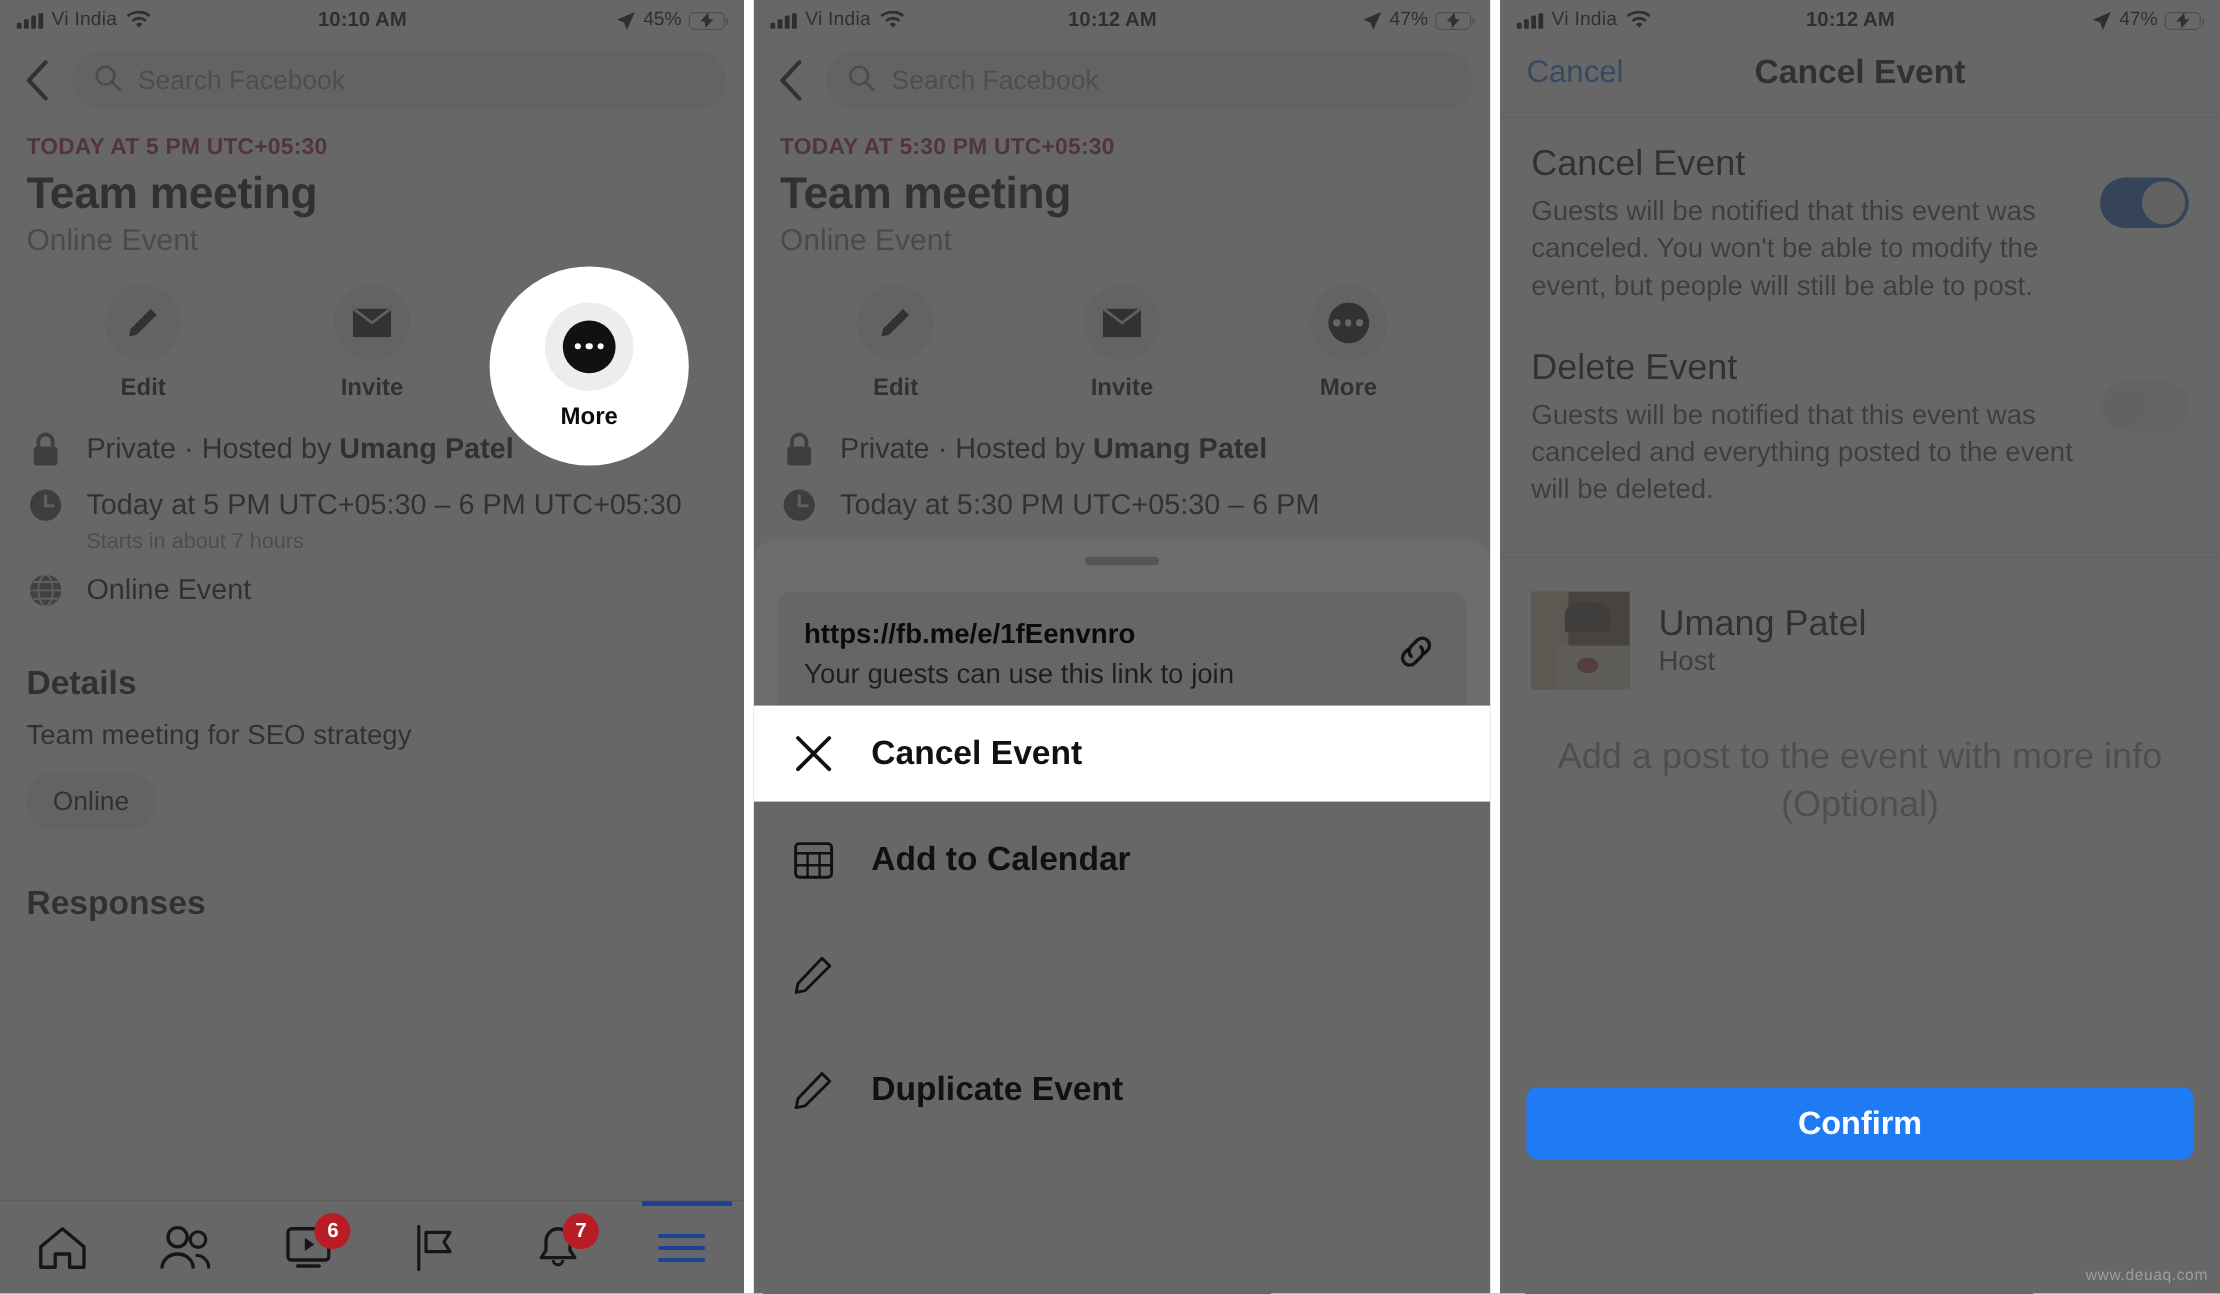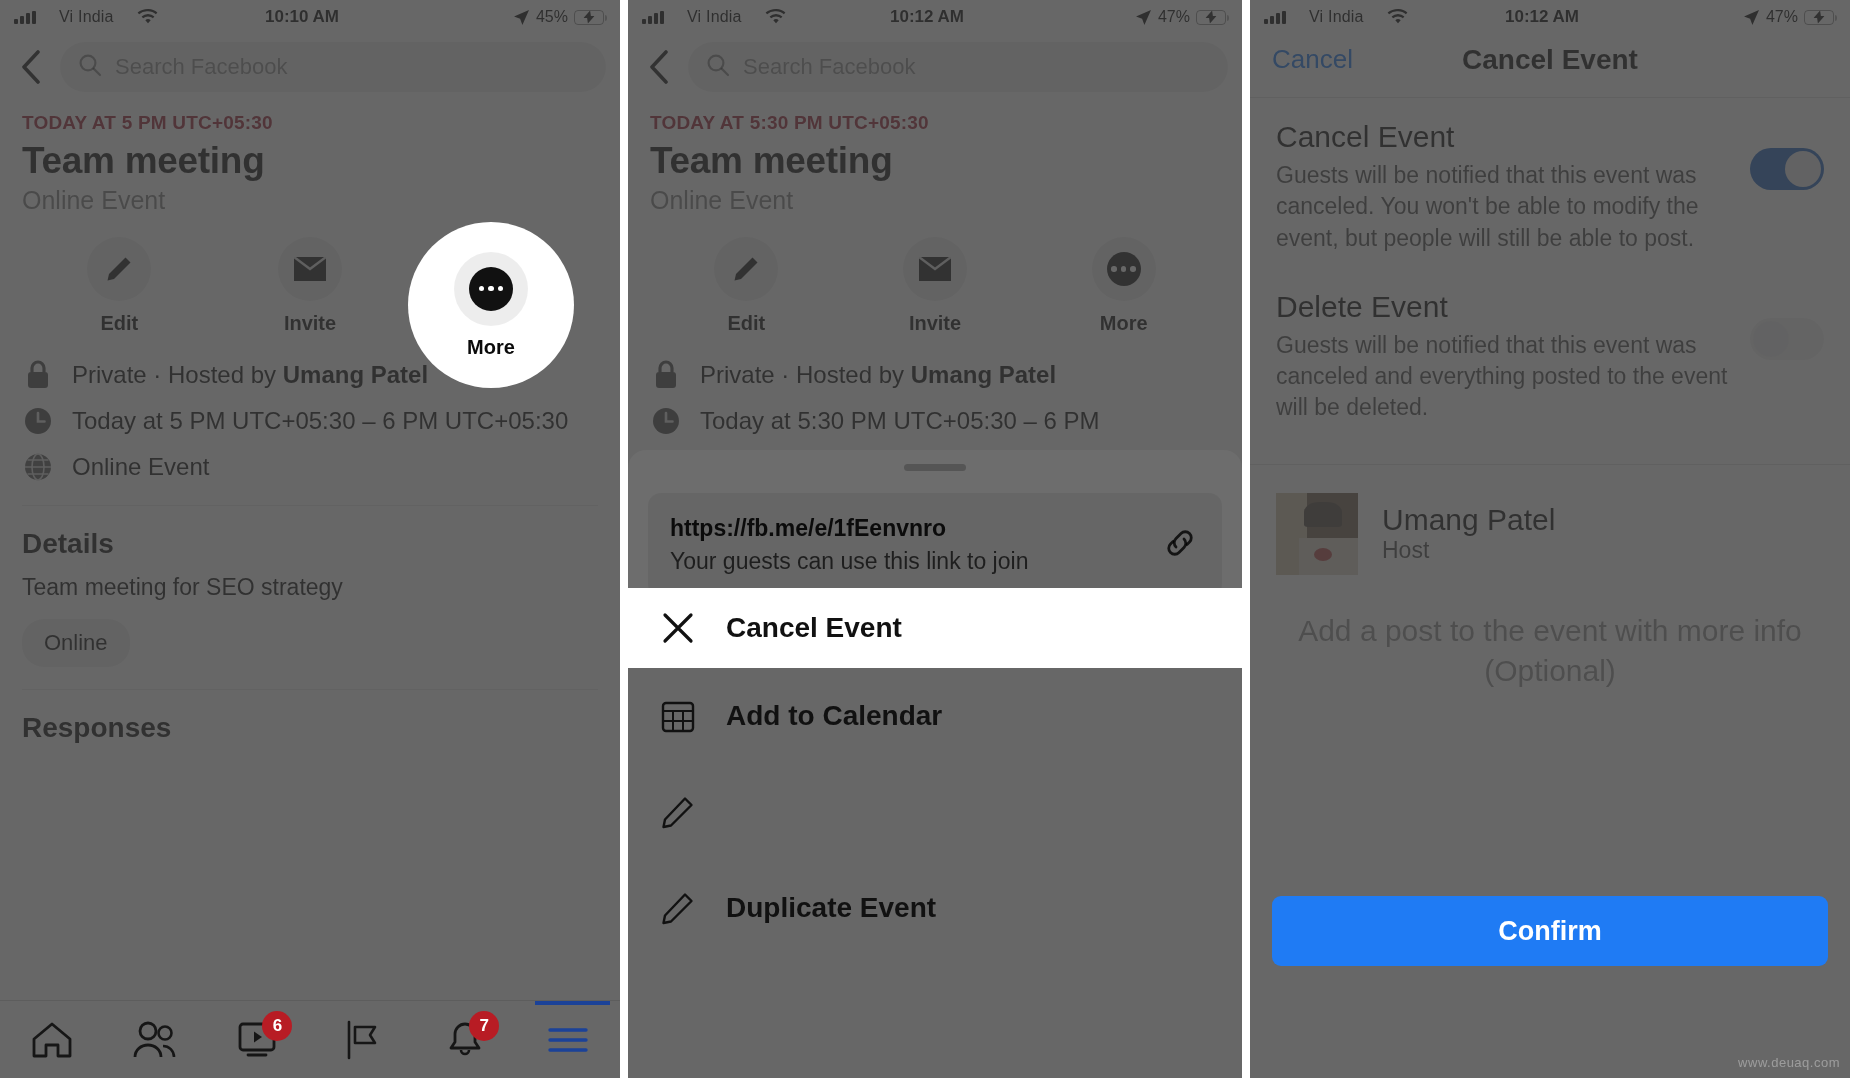--- a/index.html
+++ b/index.html
@@ -23,21 +23,21 @@
     z-index: 5; pointer-events: none;
   }
 
   
   .statusbar {
     position: relative; height: 34px;
     display: flex; align-items: center;
     padding: 0 16px 0 14px;
     font-size: 17px; font-weight: bold; color: #000;
   }
-  .sb-left { display: flex; align-items: center; gap: 23px; }
+  .sb-left { display: flex; align-items: center; gap: 7px; }
   .sb-center { position: absolute; left: 0; right: 16px; text-align: center; font-size: 17px; font-weight: bold; }
   .sb-right { margin-left: auto; display: flex; align-items: center; gap: 6px; z-index: 2; }
   .bars { display: flex; align-items: flex-end; gap: 2px; height: 13px; }
   .bars i { display: block; width: 4px; background: #000; border-radius: 1px; }
   .bars i:nth-child(1){height:5px}.bars i:nth-child(2){height:8px}
   .bars i:nth-child(3){height:11px}.bars i:nth-child(4){height:13px;background:#000}
   .carrier { font-size: 16px; font-weight: normal; letter-spacing: .2px; }
   .wifi svg { display:block; }
   .loc svg { display:block; }
   .pct { font-size: 16px; font-weight: normal; }
@@ -162,21 +162,21 @@
   .av-a { position:absolute; inset:0; background: #cbbfa4; }
   .av-b { position:absolute; left:38%; top:0; width:62%; height:100%; background:#6d5c4c; }
   .av-c { position:absolute; left:34%; top:12%; width:46%; height:30%; background:#4c4238; border-radius:40% 40% 10% 10%; }
   .av-d { position:absolute; left:28%; top:55%; width:72%; height:45%; background:#d8cfc4; }
   .av-e { position:absolute; left:46%; top:68%; width:22%; height:16%; background:#b2413f; border-radius:50%; }
   .host-name { font-size: 30px; color: #0b0b0b; }
   .host-role { font-size: 23px; color: rgba(0,0,0,.72); margin-top: 0; }
   .composer { font-size: 30px; color: rgba(0,0,0,.45); padding: 36px 26px 0; line-height: 1.35; text-align: center; }
   .confirm-wrap { position: absolute; left: 0; right: 0; bottom: 112px; padding: 0 22px; z-index: 7; }
   .confirm {
-    width: 100%; height: 70px; border-radius: 9px; background: #1f7bf4; border: none;
+    width: 100%; height: 60px; border-radius: 9px; background: #1f7bf4; border: none;
     color: #ffffff; font-size: 27px; font-weight: bold; font-family: "Liberation Sans", sans-serif;
   }
   .watermark {
     position: absolute; right: 10px; bottom: 8px; font-size: 13px;
     color: rgba(255,255,255,.35); letter-spacing: .5px; z-index: 9;
   }
 </style>
 </head>
 <body>
 
@@ -282,20 +282,21 @@
 
     <div class="info-row">
       <div class="info-ic">
         <svg width="30" height="30" viewBox="0 0 30 30">
             <circle cx="15" cy="15" r="13" fill="rgba(0,0,0,.72)"></circle>
             <path d="M15 7v8.5h6.5" stroke="#d8d8d8" stroke-width="2.6" fill="none" stroke-linecap="round"></path>
           </svg>
       </div>
       <div>
         <div class="info-tx">Today at 5 PM UTC+05:30 – 6 PM UTC+05:30</div>
+        <div class="info-sub">Starts in about 7 hours</div>
       </div>
     </div>
 
     <div class="info-row">
       <div class="info-ic">
         <svg width="30" height="30" viewBox="0 0 30 30">
             <circle cx="15" cy="15" r="13" fill="rgba(0,0,0,.68)"></circle>
             <g stroke="#d8d8d8" stroke-width="1.6" fill="none">
               <ellipse cx="15" cy="15" rx="6" ry="13"></ellipse>
               <path d="M2 15h26M4.5 8h21M4.5 22h21"></path>

